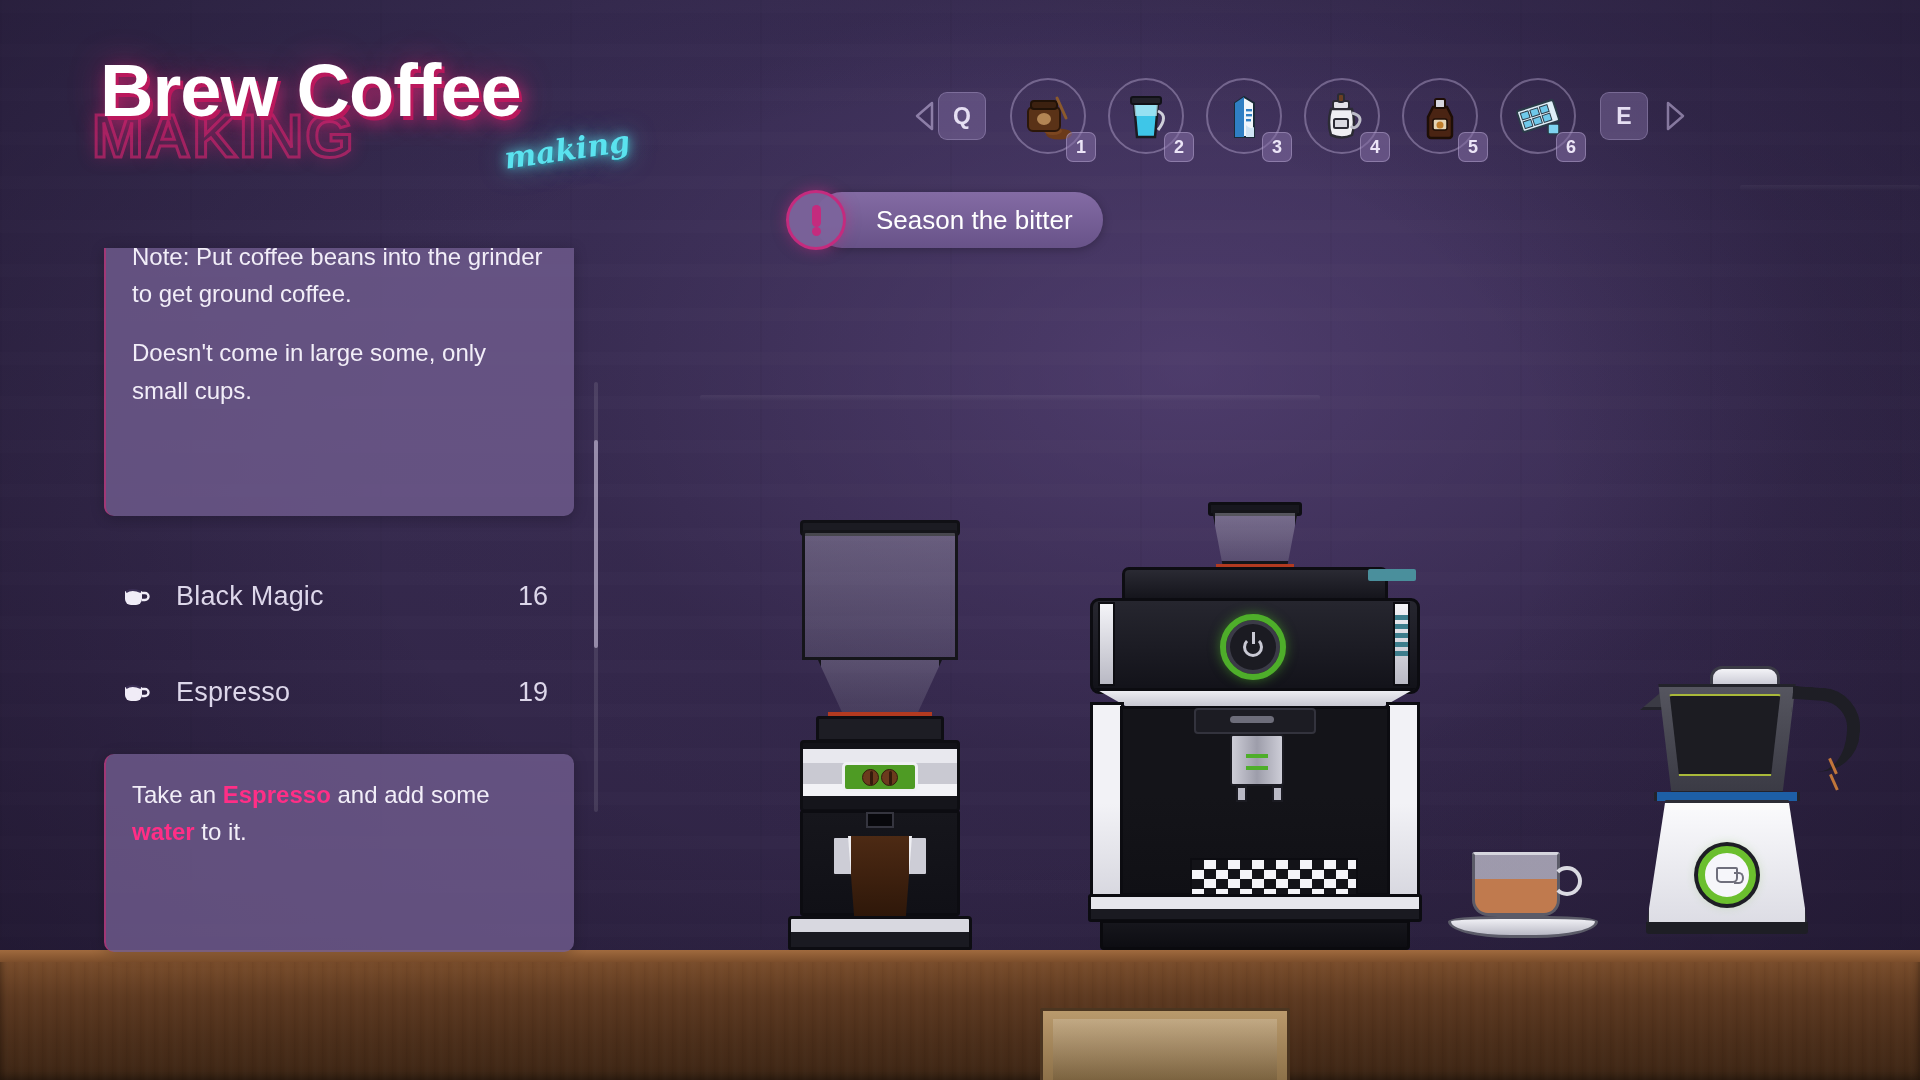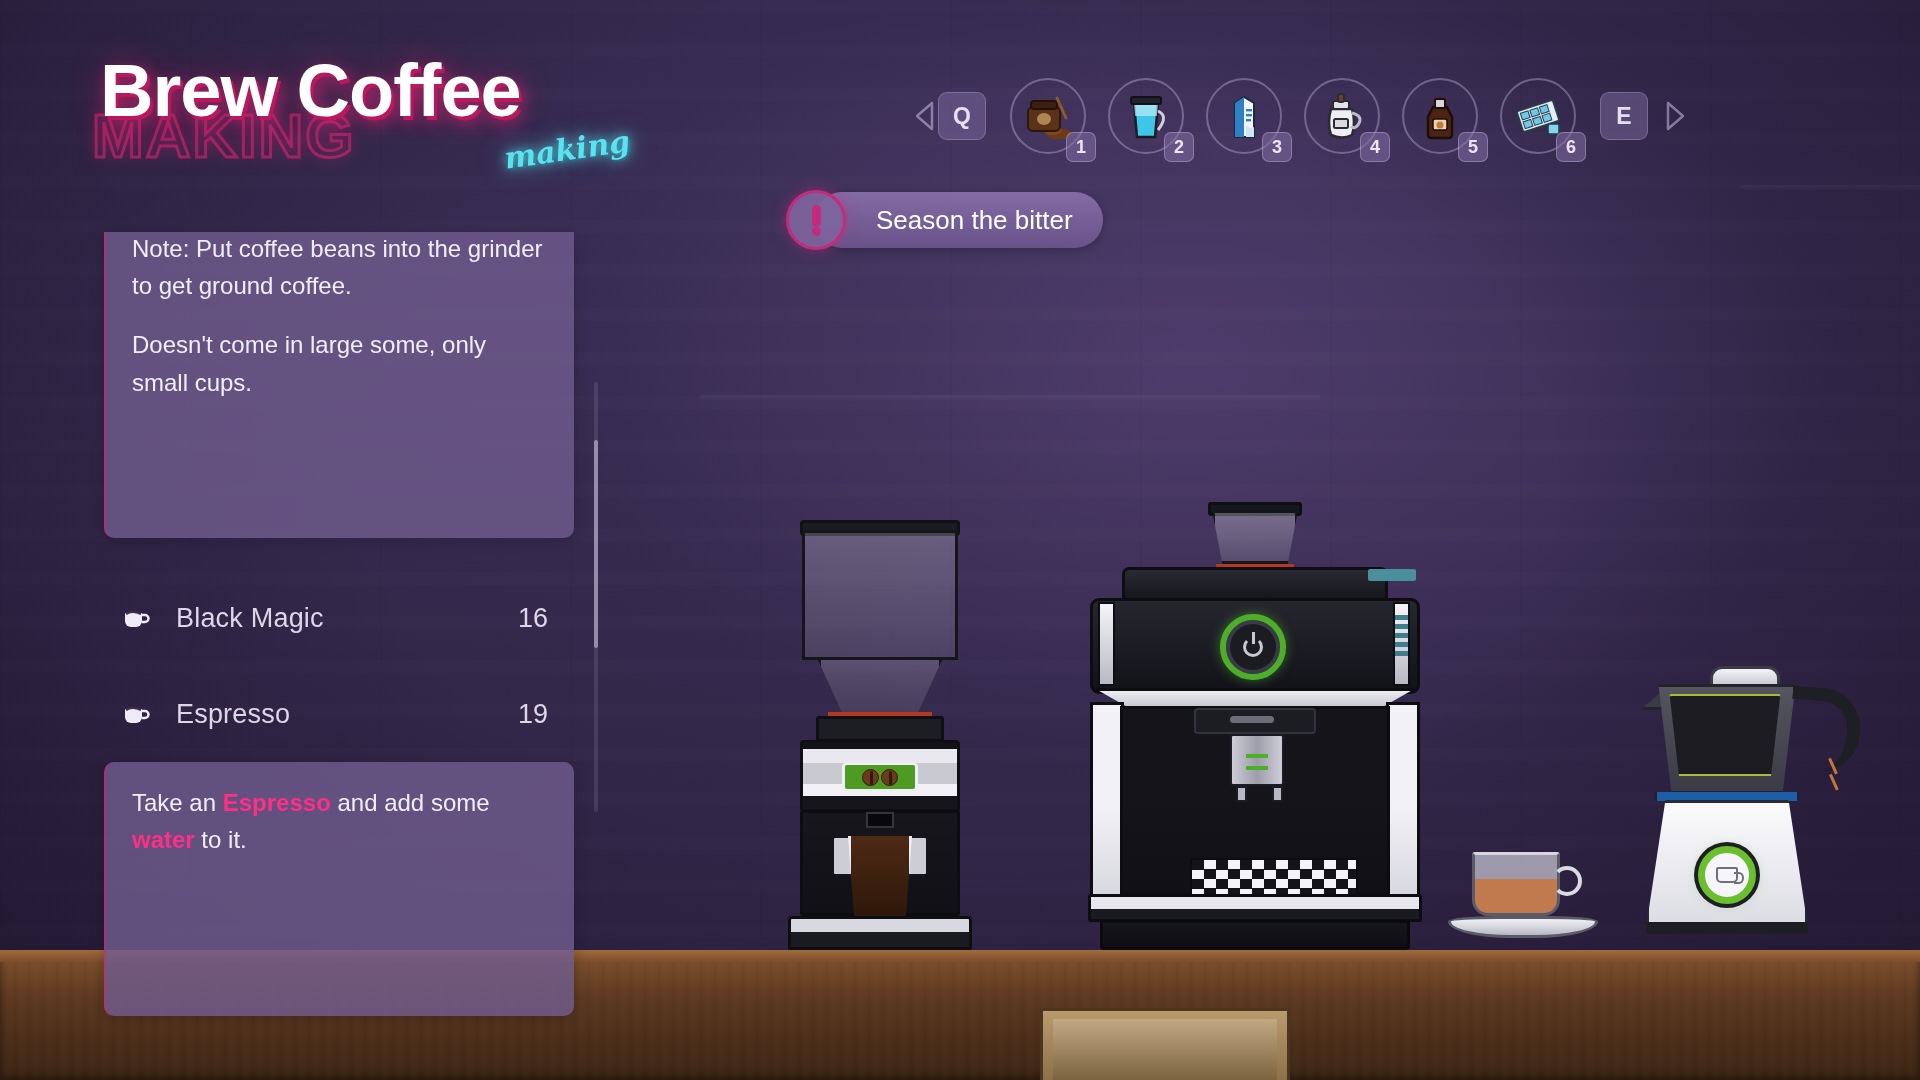--- a/index.html
+++ b/index.html
@@ -92,38 +92,38 @@
   #recipe-panel { position:absolute; left:104px; top:232px; width:470px; height:660px; }
 
   .note-card {
     position:relative; background:rgba(113,92,142,0.80);
     border-radius:10px; padding:22px 26px 24px 26px;
     color:#f2eef8; font-size:24px; line-height:1.55;
     box-shadow:0 2px 14px rgba(0,0,0,.22);
     border-left:2px solid rgba(214,36,112,0.55);
   }
   #note-card-top {
-    height:306px; overflow:hidden; border-radius:0 0 10px 10px;
-    margin-top:0; padding-top:12px;
+    height:268px; overflow:hidden; border-radius:0 0 10px 10px;
+    margin-top:16px; padding-top:4px;
   }
   #note-card-top .nc-inner { margin-top:-14px; }
   .note-para { margin-bottom:22px; }
   .note-para:last-child { margin-bottom:0; }
 
   #recipe-list { margin-top:32px; padding:0 10px; }
   .recipe-row {
     display:flex; align-items:center; height:96px;
     color:#ddd7ea; font-size:27px;
   }
   .recipe-icon { width:46px; flex:0 0 46px; display:flex; align-items:center; justify-content:center; }
   .recipe-name { flex:1; padding-left:16px; letter-spacing:.2px; }
   .recipe-count { width:70px; text-align:right; padding-right:16px; }
 
   #note-card-bottom {
-    height:254px; overflow:hidden;
+    margin-top:14px; height:198px; overflow:hidden;
   }
   .kw { color:#ff2e86; font-weight:600; }
 
   #recipe-scrollbar {
     position:absolute; left:490px; top:150px; width:4px; height:430px;
     border-radius:2px; background:rgba(255,255,255,0.10);
   }
   #recipe-scrollthumb {
     position:absolute; left:0; top:58px; width:4px; height:208px;
     border-radius:2px; background:rgba(214,203,232,0.55);

